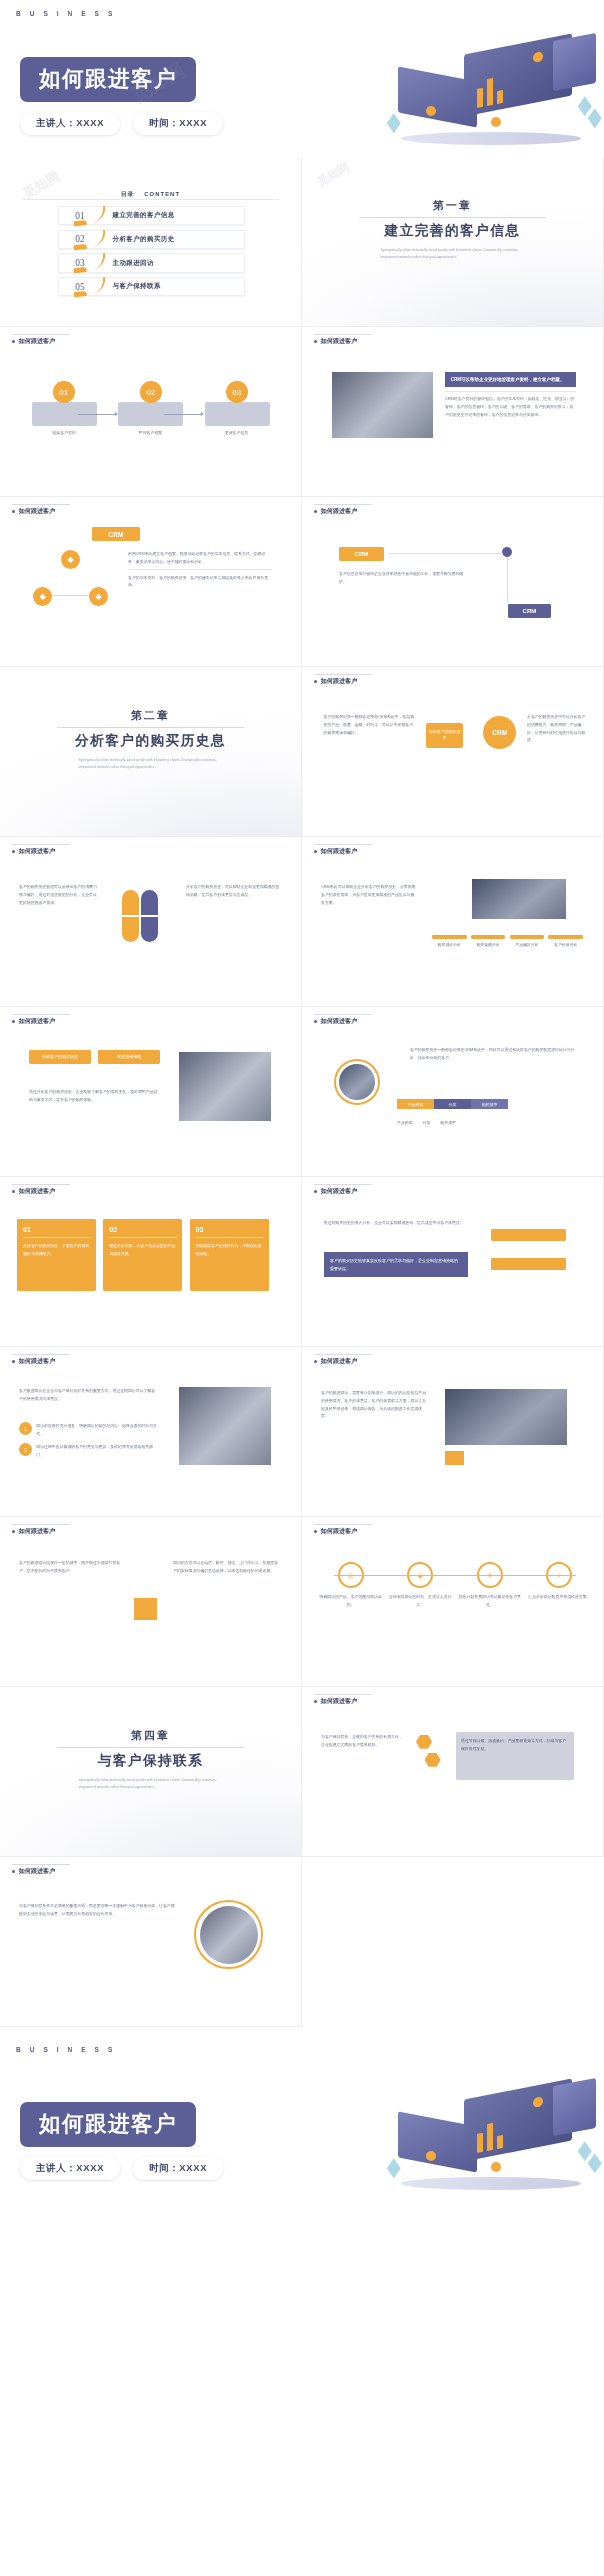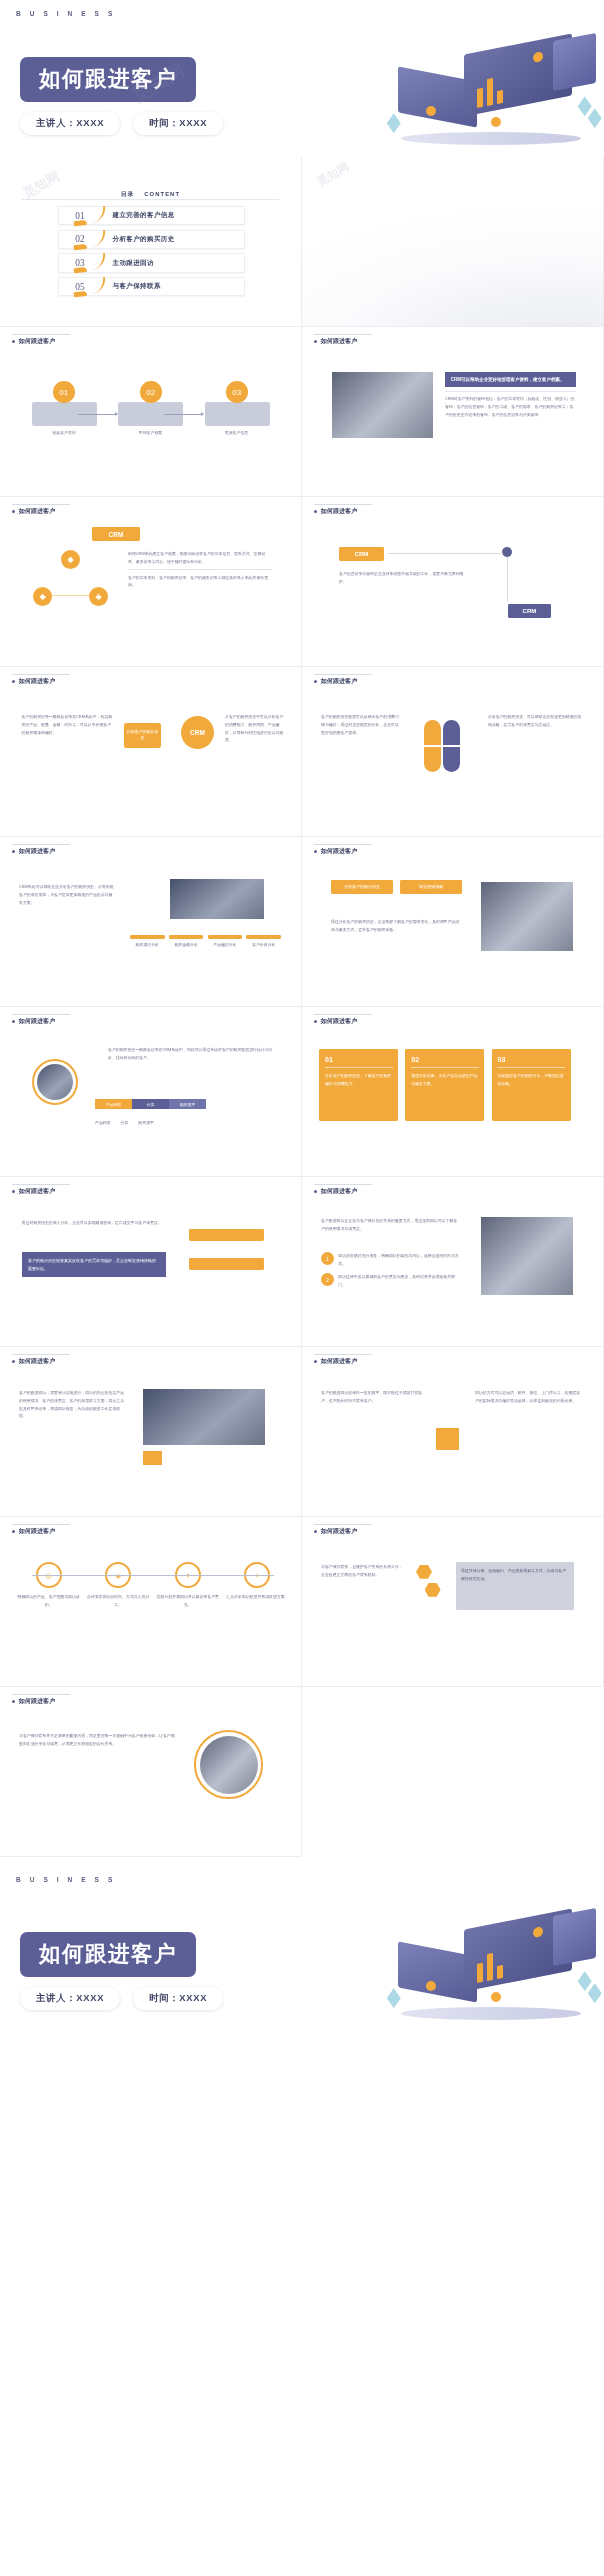--- a/index.html
+++ b/index.html
@@ -171,20 +171,26 @@
       <div class="toc-item">
         <div class="toc-num">05</div>
         <div class="swoosh"></div>
         <div class="toc-lab">与客户保持联系</div>
       </div>
     </div>
     <div class="wm" style="left:21.6px;top:19px;font-size:13px;">觅知网</div>
   </div>
 
   <div class="slide bgsoft">
+    <div class="ch">
+      <div class="ch-no">第一章</div>
+      <div class="ch-rule"></div>
+      <div class="ch-tt">建立完善的客户信息</div>
+      <div class="ch-sub">Synergistically utilize technically sound portals with frictionless chains. Dramatically customize-empowered networks rather than goal-opportunities.</div>
+    </div>
     <div class="wm" style="left:14.4px;top:10px;font-size:11.5px;">觅知网</div>
   </div>
 
   <div class="slide">
     <div class="sh-rule"></div>
     <div class="sh">
       <div class="dot"></div>
       <div class="txt">如何跟进客户</div>
     </div>
     <div style="position:absolute;left:26px;top:50px;width:251px;height:65px;">
@@ -243,20 +249,28 @@
       <div class="txt">如何跟进客户</div>
     </div>
     <div class="ob" style="position:absolute;left:37px;top:50px;width:45px;height:13.7px;border-radius:1.4px;display:flex;align-items:center;justify-content:center;font-size:6.1px;font-weight:bold;">CRM</div>
     <div class="pb" style="position:absolute;left:200px;top:50px;width:10px;height:10px;border-radius:50%;"></div>
     <div class="pb" style="position:absolute;left:206px;top:107px;width:43px;height:13.7px;border-radius:1.4px;display:flex;align-items:center;justify-content:center;font-size:6.1px;font-weight:bold;">CRM</div>
     <div style="position:absolute;left:86px;top:56px;width:115px;height:0.7px;background:#d8dae6;"></div>
     <div style="position:absolute;left:205px;top:60px;width:0.7px;height:45px;background:#d8dae6;"></div>
     <div class="body-t" style="position:absolute;left:37px;top:73px;width:130px;">客户信息记录与管理是企业日常经营中最基础的工作，需要不断完善和维护。</div>
   </div>
 
+  <div class="slide bgsoft">
+    <div class="ch">
+      <div class="ch-no">第二章</div>
+      <div class="ch-rule"></div>
+      <div class="ch-tt">分析客户的购买历史息</div>
+      <div class="ch-sub">Synergistically utilize technically sound portals with frictionless chains. Dramatically customize-empowered networks rather than goal-opportunities.</div>
+    </div>
+  </div>
 
   <div class="slide">
     <div class="sh-rule"></div>
     <div class="sh">
       <div class="dot"></div>
       <div class="txt">如何跟进客户</div>
     </div>
     <div class="body-t" style="position:absolute;left:21.6px;top:46px;width:92px;">客户的购买记录一般都会记录在CRM系统中，包括购买的产品、数量、金额、时间等，可以从中发现客户的购买规律和偏好。</div>
     <div class="ob" style="position:absolute;left:124px;top:56px;width:37px;height:24.5px;border-radius:2.2px;display:flex;align-items:center;justify-content:center;text-align:center;font-size:4px;line-height:1.5;padding:2.2px;">分析客户的购买历史</div>
     <div class="funnel-node" style="position:absolute;left:181px;top:49px;width:33px;height:33px;font-size:6.5px;font-weight:bold;">CRM</div>
@@ -455,20 +469,28 @@
         <div style="flex:1;text-align:center;">
           <div class="pill-ring" style="margin:0 auto;width:26px;height:26px;">
               <span class="small-ic">✧</span>
             </div>
           <div class="body-t" style="margin-top:5px;">汇总分析回访数据并形成改进方案。</div>
         </div>
       </div>
     </div>
   </div>
 
+  <div class="slide bgsoft">
+    <div class="ch">
+      <div class="ch-no">第四章</div>
+      <div class="ch-rule"></div>
+      <div class="ch-tt">与客户保持联系</div>
+      <div class="ch-sub">Synergistically utilize technically sound portals with frictionless chains. Dramatically customize-empowered networks rather than goal-opportunities.</div>
+    </div>
+  </div>
 
   <div class="slide">
     <div class="sh-rule"></div>
     <div class="sh">
       <div class="dot"></div>
       <div class="txt">如何跟进客户</div>
     </div>
     <div class="body-t" style="position:absolute;left:19px;top:46px;width:85px;">与客户保持联系，是维护客户关系的长期工作，企业应建立完善的客户联系机制。</div>
     <div style="position:absolute;left:114px;top:48px;">
       <div class="hex"></div>

